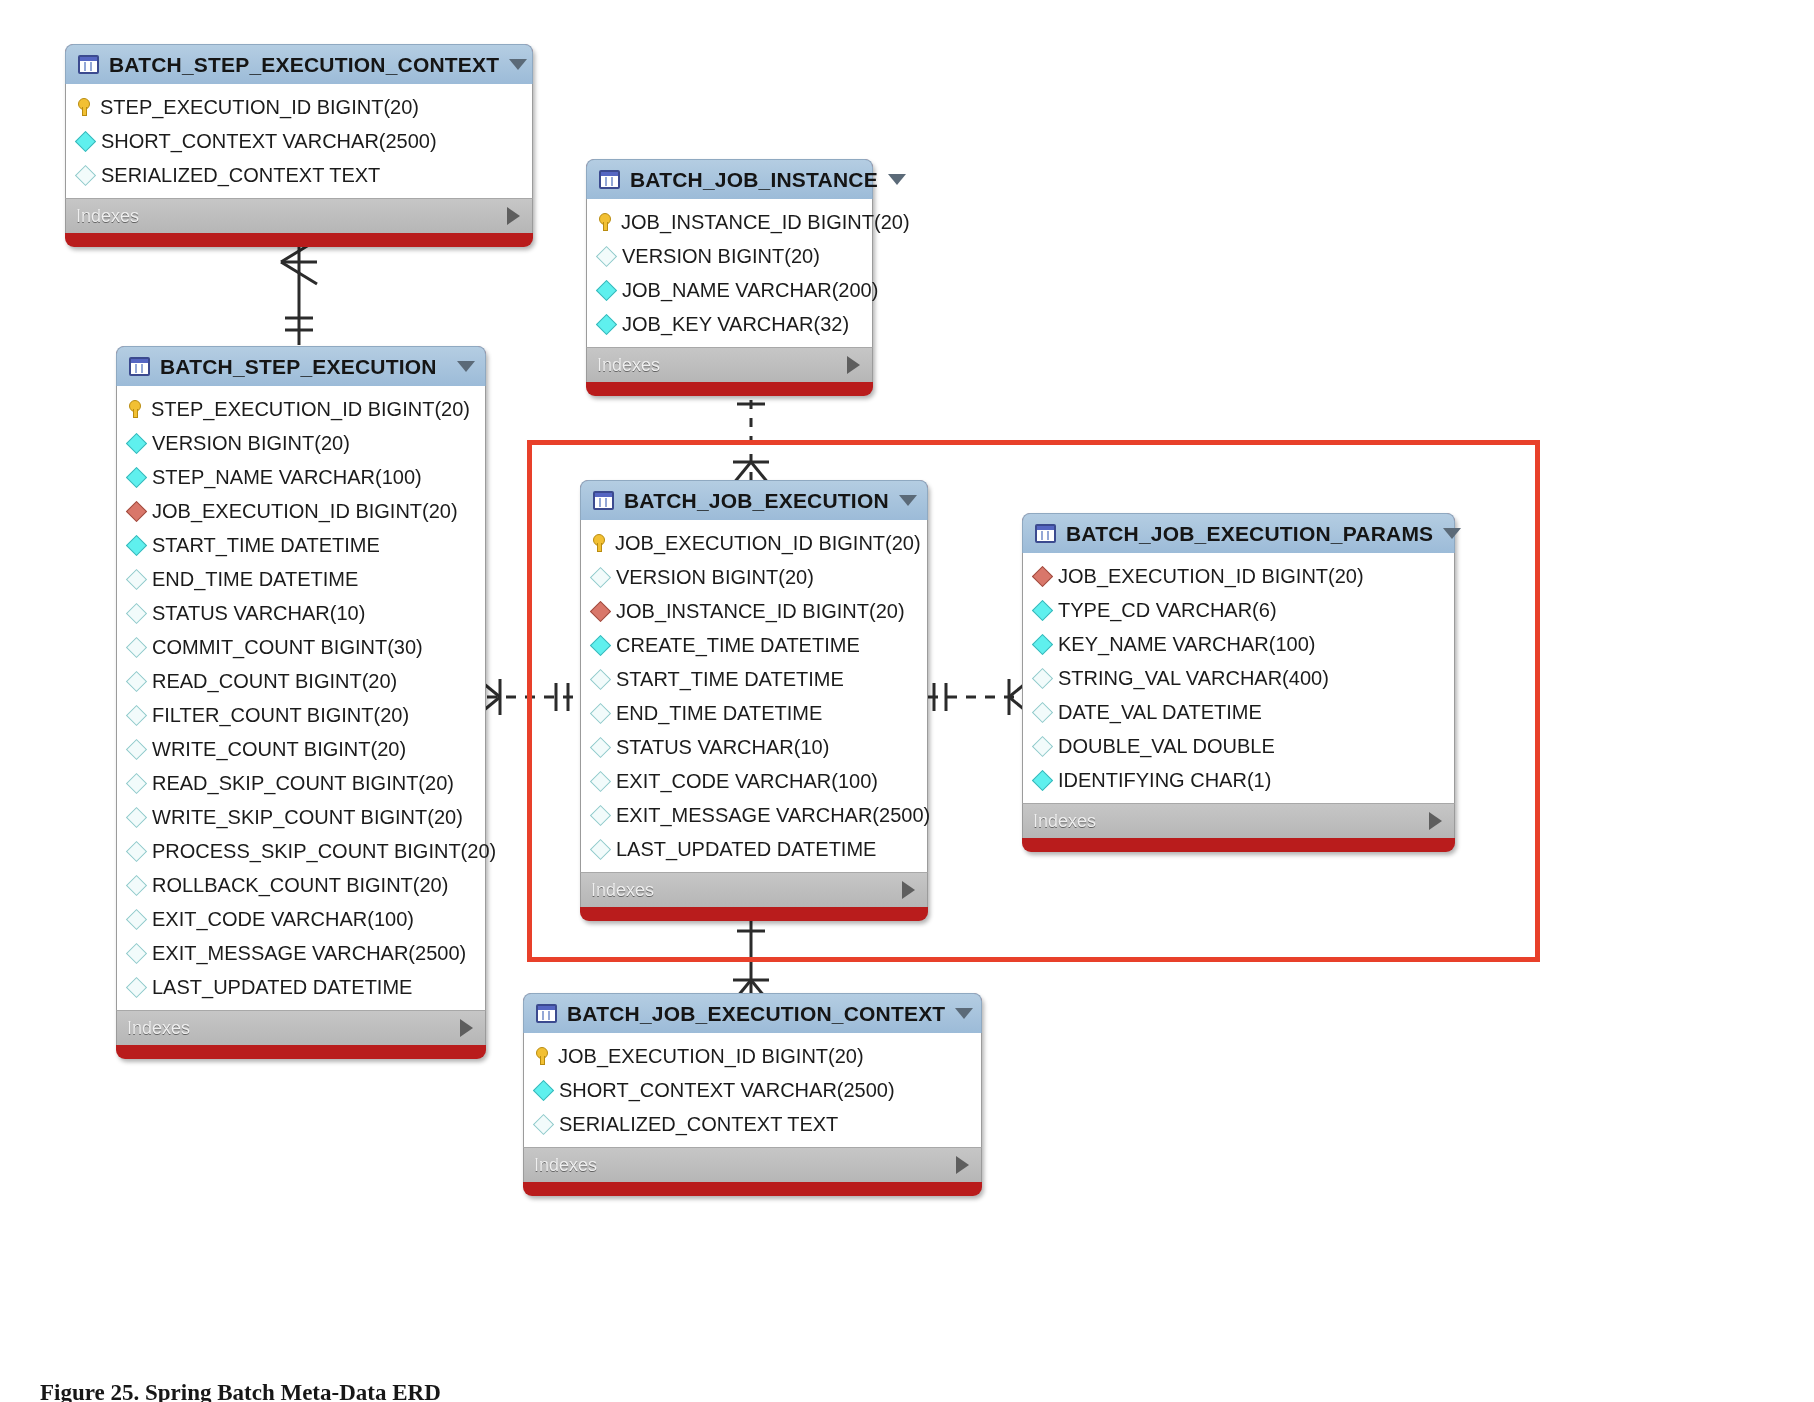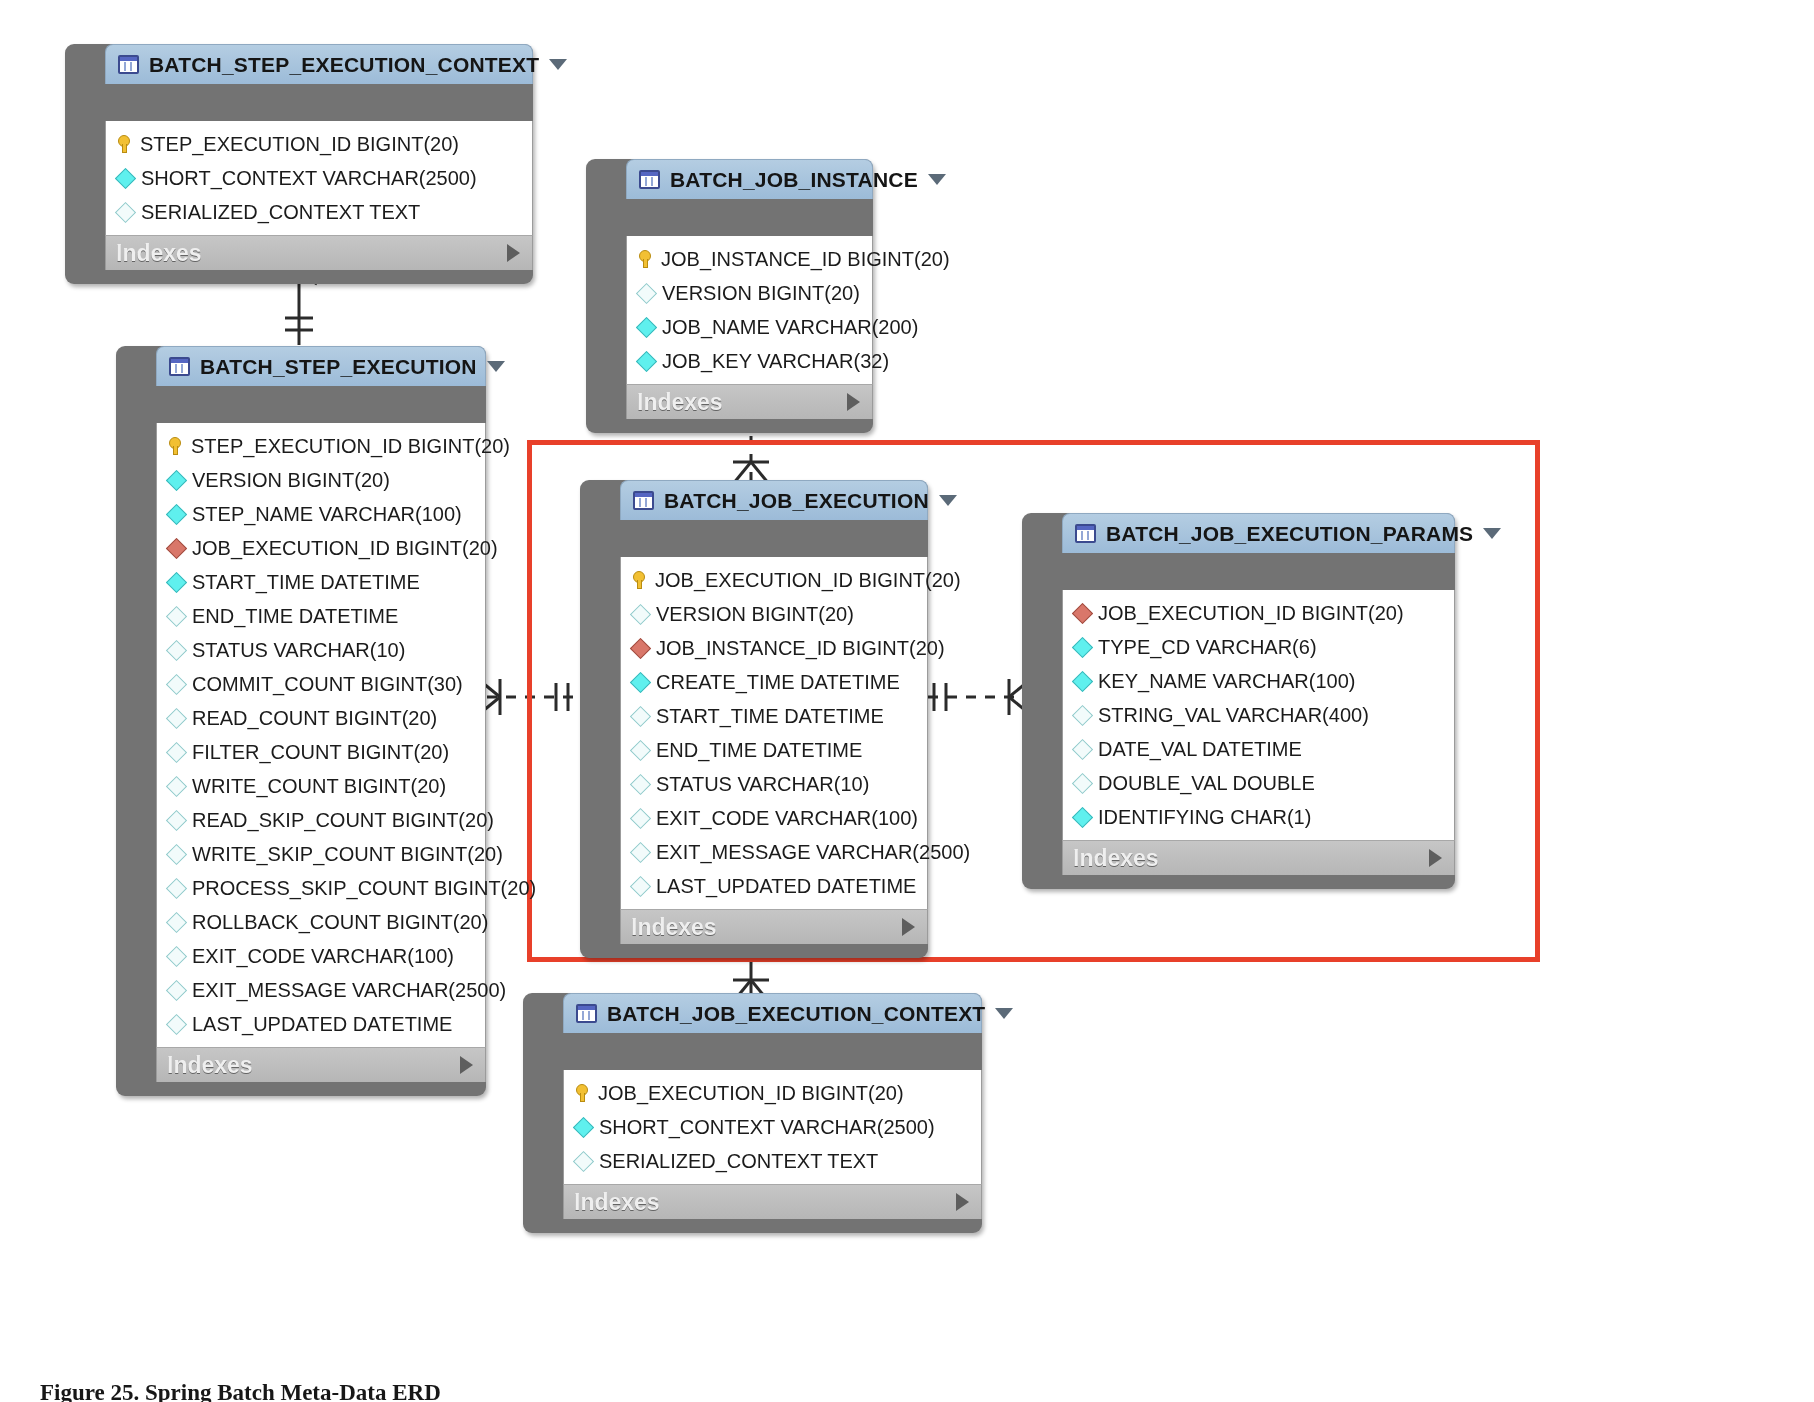--- a/index.html
+++ b/index.html
@@ -18,24 +18,23 @@
   .highlight-box{
     position:absolute;border:5px solid #e8402a;background:transparent;
     z-index:2;box-sizing:border-box;
   }
 
   
   .tbl{
     position:absolute;z-index:5;
     box-sizing:border-box;
     border-radius:9px 9px 9px 9px;
-    background:#737373;
+    background:#b91c1c;
     padding-bottom:14px;
     box-shadow:2px 3px 4px rgba(0,0,0,.30);
-    padding-left:40px;
   }
   .tbl .hdr{
     height:40px;display:flex;align-items:center;
     background:linear-gradient(#b4cde2,#9cbbd8);
     border-radius:8px 8px 0 0;
     border:1px solid #8fa9c1;border-bottom:none;
     padding:0 10px 0 12px;
     box-sizing:border-box;
   }
   .tbl .hdr .tbl-ico{
@@ -55,21 +54,20 @@
     white-space:nowrap;flex:1 1 auto;
   }
   .tbl .hdr .caret{
     width:0;height:0;flex:0 0 auto;margin-left:10px;
     border-left:9px solid transparent;border-right:9px solid transparent;
     border-top:11px solid #5b6a78;
   }
   .tbl .cols{
     background:#ffffff;border-left:1px solid #9b9b9b;border-right:1px solid #9b9b9b;
     padding:6px 0 6px 0;
-    margin-top:37px;
   }
   .tbl .col{
     display:flex;align-items:center;height:34px;padding:0 8px 0 10px;
     font-size:20px;color:#1b1b1b;white-space:nowrap;
   }
   .tbl .col .nm{line-height:1;}
 
   
   .ic{width:17px;height:17px;flex:0 0 auto;margin-right:7px;position:relative;}
   
@@ -94,21 +92,21 @@
   .ic.dia.fk{background:#d9776a;border:1px solid #9e4b3f;}
 
   .tbl .idx{
     height:34px;display:flex;align-items:center;justify-content:space-between;
     background:linear-gradient(#c6c6c6,#b6b6b6);
     border-left:1px solid #9b9b9b;border-right:1px solid #9b9b9b;
     border-top:1px solid #a8a8a8;
     padding:0 12px 0 10px;
   }
   .tbl .idx .lbl{
-    font-size:23px;font-weight:bold;color:#efefef;
+    font-size:18px;font-weight:normal;color:#efefef;
     text-shadow:0 1px 0 rgba(90,90,90,.9);
   }
   .tbl .idx .arrow{
     width:0;height:0;
     border-top:9px solid transparent;border-bottom:9px solid transparent;
     border-left:13px solid #5e5e5e;
   }
   .caption{
     position:absolute;left:40px;bottom:-4px;z-index:6;
     font-size:23px;font-weight:bold;color:#171717;white-space:nowrap;

